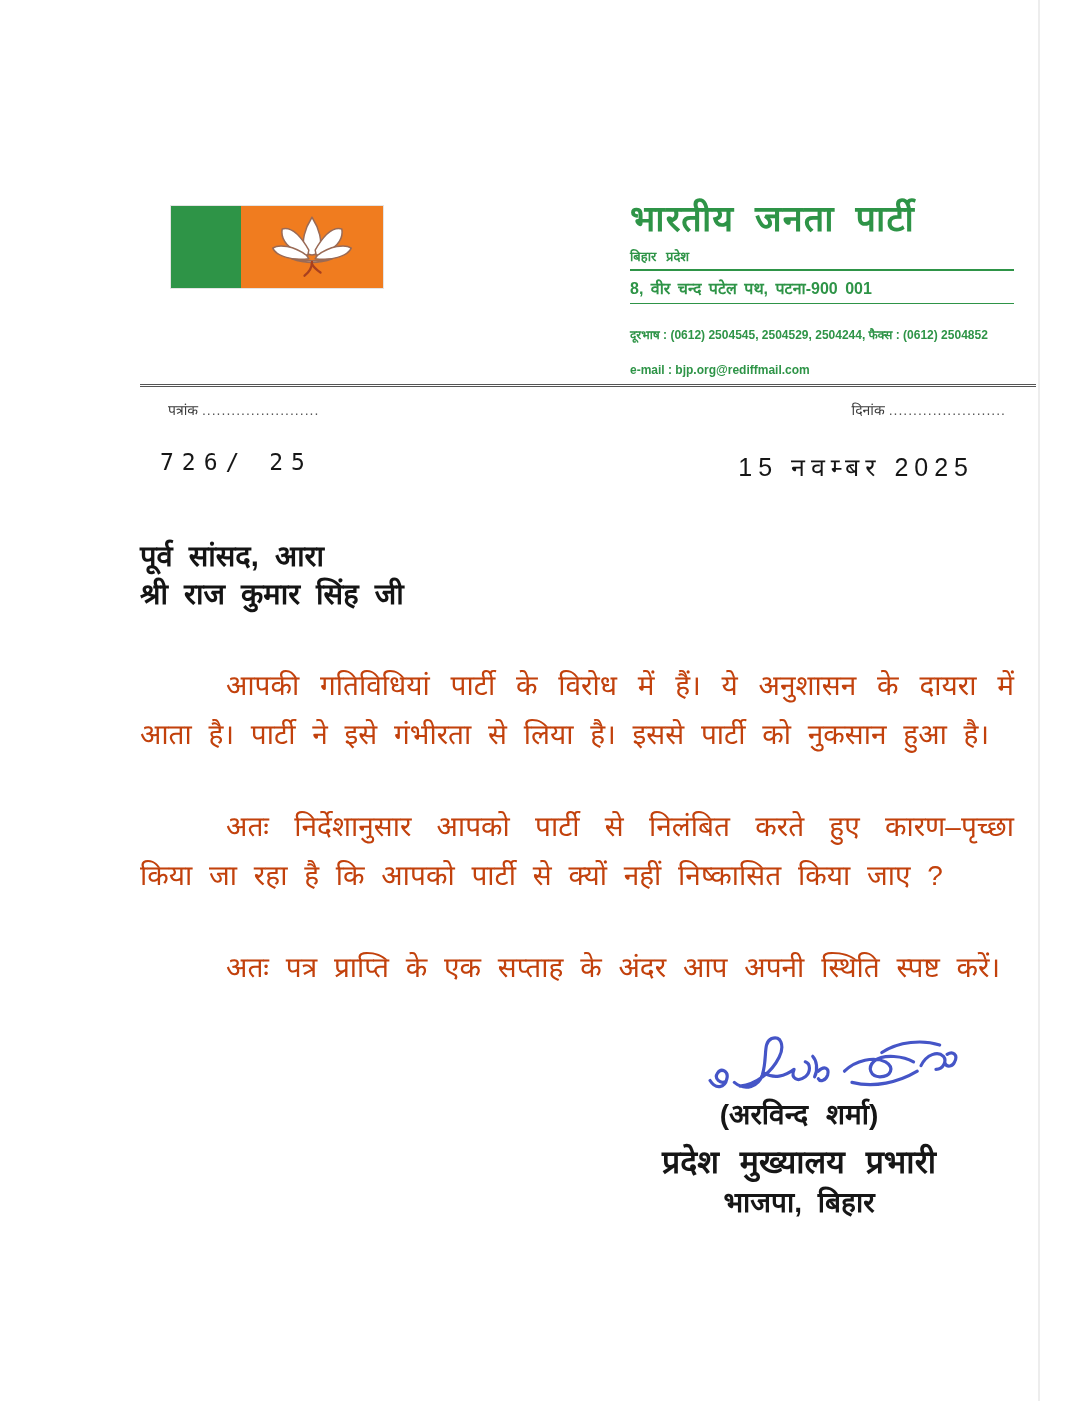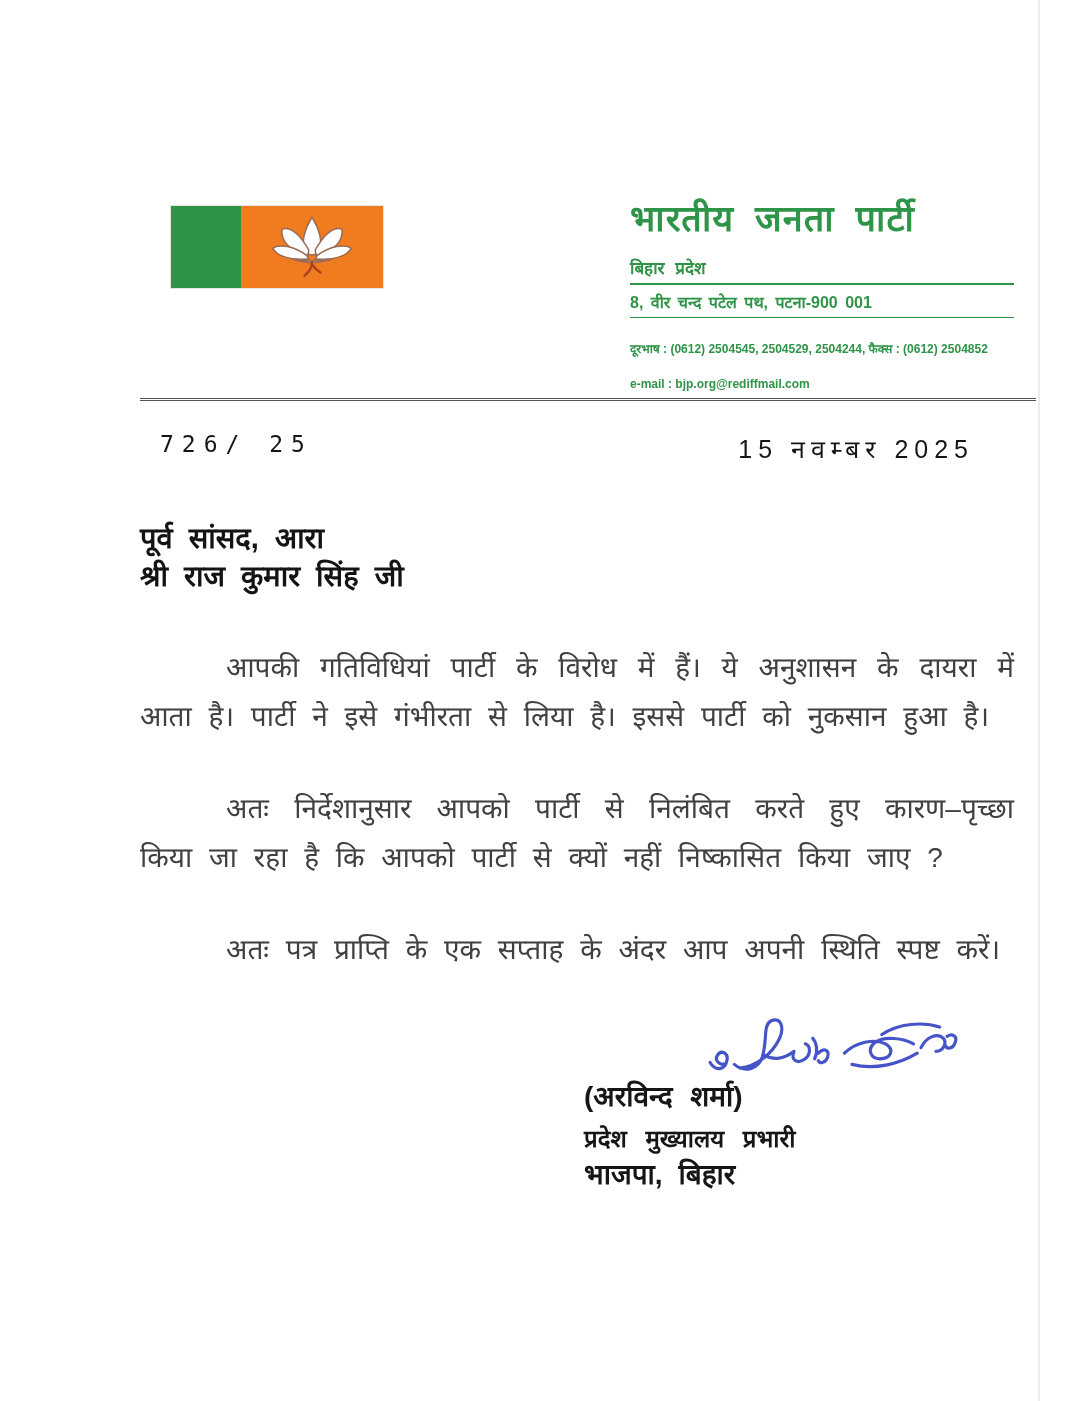--- a/index.html
+++ b/index.html
@@ -13,21 +13,21 @@
   .letter{position:absolute;left:140px;top:193px;width:874px;}
 
   
   .letterhead{display:flex;justify-content:space-between;align-items:flex-start;}
   .flag{width:214px;height:84px;margin-left:30px;margin-top:12px;display:flex;border:1px solid #e4e4e4;}
   .flag-green{width:33%;height:100%;background:var(--green);}
   .flag-orange{width:67%;height:100%;background:var(--orange);position:relative;}
   .lotus{position:absolute;left:50%;top:50%;transform:translate(-50%,-50%);}
   .head-right{width:384px;}
   .party-name{font-size:36px;font-weight:bold;color:var(--green);white-space:nowrap;word-spacing:10px;letter-spacing:1px;}
-  .region{font-size:17px;font-weight:bold;color:var(--green);margin-top:14px;word-spacing:6px;}
+  .region{font-size:13px;font-weight:bold;color:var(--green);margin-top:5px;word-spacing:6px;}
   .hrule-green{border-top:2px solid var(--green);margin-top:4px;}
   .address-line{font-size:16px;font-weight:bold;color:var(--green);margin-top:6px;word-spacing:3px;white-space:nowrap;}
   .hrule-green-thin{border-top:1.5px solid var(--green);margin-top:4px;}
   .contact-line{font-size:12px;font-weight:bold;color:var(--green);margin-top:22px;white-space:nowrap;}
   .email-line{font-size:12px;font-weight:bold;color:var(--green);margin-top:20px;}
 
   .separator{border-top:3px double #555;margin-top:7px;width:896px;}
 
   
   .meta-labels{display:flex;justify-content:space-between;margin-top:13px;font-size:14px;color:#3a3a3a;}
@@ -35,30 +35,30 @@
   .meta-labels .right{padding-right:8px;}
   .dots{color:#555;letter-spacing:1px;}
   .meta-values{display:flex;justify-content:space-between;margin-top:30px;font-size:25px;color:#161616;}
   .ref-number{padding-left:20px;letter-spacing:8px;font-family:"DejaVu Sans Mono","Liberation Mono",monospace;font-size:23px;}
   .date-value{letter-spacing:6px;padding-right:40px;}
 
   
   .recipient{margin-top:54px;font-size:29px;font-weight:bold;color:#141414;line-height:38px;word-spacing:8px;}
 
   
-  .body-para{font-size:28px;color:#404040;text-align:justify;text-indent:86px;line-height:49px;word-spacing:9px;}
+  .body-para{font-size:28px;color:#c2410c;text-align:justify;text-indent:86px;line-height:49px;word-spacing:9px;}
   .p1{margin-top:48px;}
   .p2{margin-top:43px;}
   .p3{margin-top:43px;}
 
   
-  .sign-block{margin-top:40px;margin-left:auto;width:430px;text-align:left;}
+  .sign-block{margin-top:40px;margin-left:auto;width:430px;text-align:center;}
   .sign-svg{display:block;margin:0 auto -8px 108px;}
   .sign-name{font-size:28px;font-weight:bold;color:#161616;word-spacing:10px;}
-  .sign-title{font-size:24px;font-weight:bold;color:#161616;margin-top:7px;word-spacing:12px;}
+  .sign-title{font-size:32px;font-weight:bold;color:#161616;margin-top:7px;word-spacing:12px;}
   .sign-org{font-size:28px;font-weight:bold;color:#161616;margin-top:0;word-spacing:8px;}
 </style>
 </head>
 <body>
 
 <div class="page">
   <div class="page-edge"></div>
 
   <div class="letter">
 
@@ -88,20 +88,30 @@
         <div class="hrule-green"></div>
         <div class="address-line">8, वीर चन्द पटेल पथ, पटना-900 001</div>
         <div class="hrule-green-thin"></div>
         <div class="contact-line">दूरभाष : (0612) 2504545, 2504529, 2504244, फैक्स : (0612) 2504852</div>
         <div class="email-line">e-mail : bjp.org@rediffmail.com</div>
       </div>
     </div>
 
     <div class="separator"></div>
 
+    <div class="meta-labels">
+      <div class="left">
+        <span>पत्रांक</span>
+        <span class="dots">........................</span>
+      </div>
+      <div class="right">
+        <span>दिनांक</span>
+        <span class="dots">........................</span>
+      </div>
+    </div>
 
     <div class="meta-values">
       <div class="ref-number">726/ 25</div>
       <div class="date-value">15 नवम्बर 2025</div>
     </div>
 
     <div class="recipient">
       <div>पूर्व सांसद, आरा</div>
       <div>श्री राज कुमार सिंह जी</div>
     </div>

